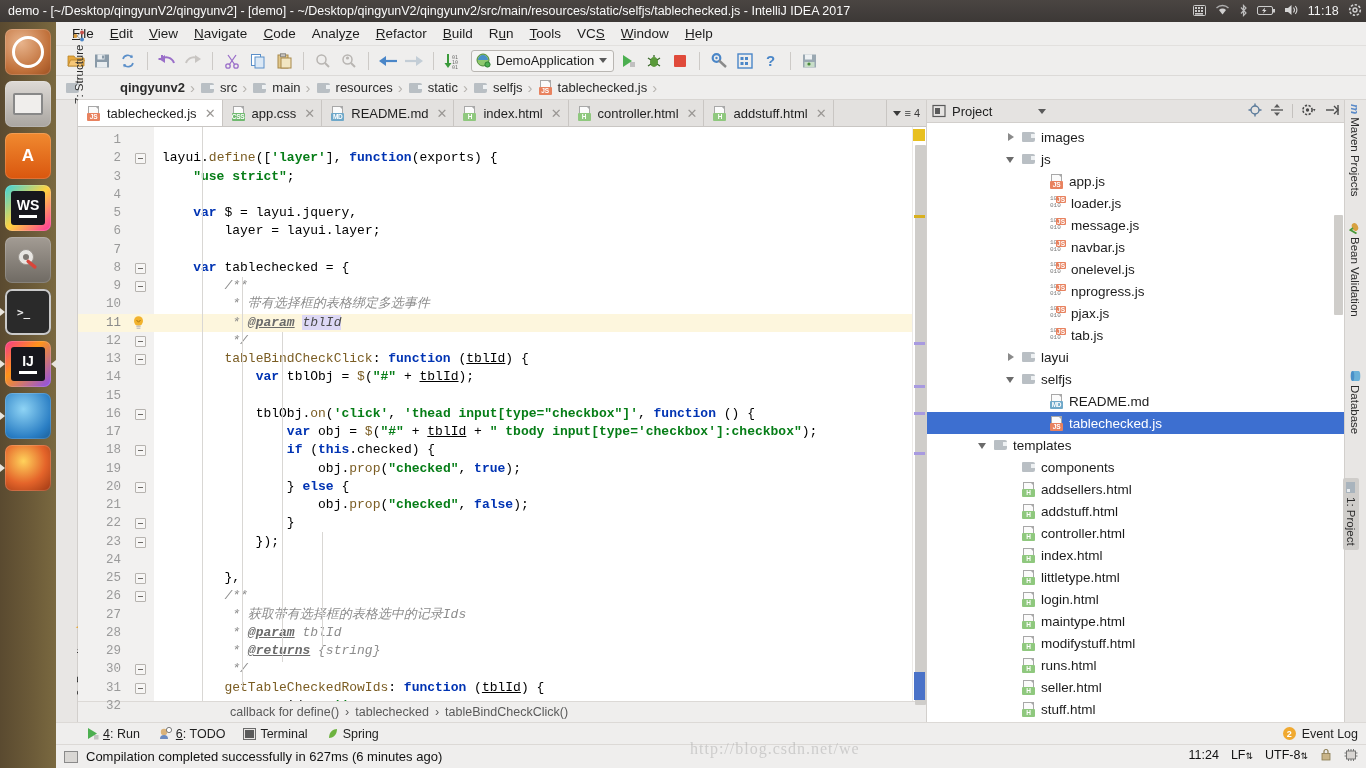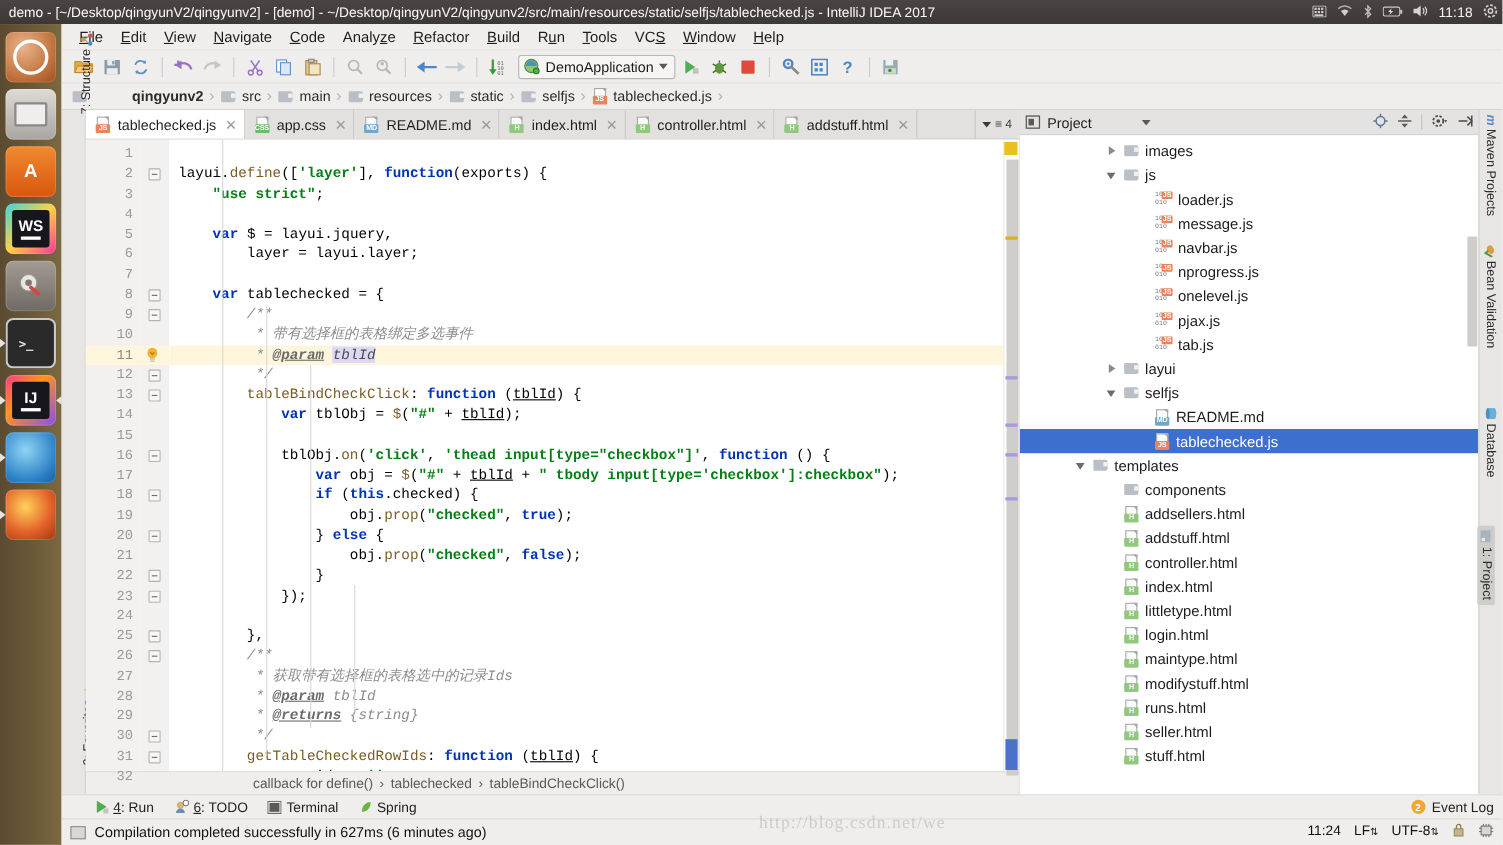--- a/index.html
+++ b/index.html
@@ -909,20 +909,30 @@
             </div>
             <div class="trow">
               <span style="display:inline-block;width:74px"></span>
               <span class="tw-arrow open"></span>
               <span class="foldicon"></span>
               <span>js</span>
             </div>
             <div class="trow">
               <span style="display:inline-block;width:102px"></span>
               <span class="tw-arrow"></span>
+              <span class="ficon">
+                <span class="page"></span>
+                <span class="fold"></span>
+                <span class="badge b-js">JS</span>
+              </span>
+              <span>app.js</span>
+            </div>
+            <div class="trow">
+              <span style="display:inline-block;width:102px"></span>
+              <span class="tw-arrow"></span>
               <span class="ficon-bin">
                 <span class="nums">10<br>010</span>
                 <span class="jsb">JS</span>
               </span>
               <span>loader.js</span>
             </div>
             <div class="trow">
               <span style="display:inline-block;width:102px"></span>
               <span class="tw-arrow"></span>
               <span class="ficon-bin">
@@ -940,30 +950,30 @@
               </span>
               <span>navbar.js</span>
             </div>
             <div class="trow">
               <span style="display:inline-block;width:102px"></span>
               <span class="tw-arrow"></span>
               <span class="ficon-bin">
                 <span class="nums">10<br>010</span>
                 <span class="jsb">JS</span>
               </span>
-              <span>nprogress.js</span>
+              <span>onelevel.js</span>
             </div>
             <div class="trow">
               <span style="display:inline-block;width:102px"></span>
               <span class="tw-arrow"></span>
               <span class="ficon-bin">
                 <span class="nums">10<br>010</span>
                 <span class="jsb">JS</span>
               </span>
-              <span>onelevel.js</span>
+              <span>nprogress.js</span>
             </div>
             <div class="trow">
               <span style="display:inline-block;width:102px"></span>
               <span class="tw-arrow"></span>
               <span class="ficon-bin">
                 <span class="nums">10<br>010</span>
                 <span class="jsb">JS</span>
               </span>
               <span>pjax.js</span>
             </div>

